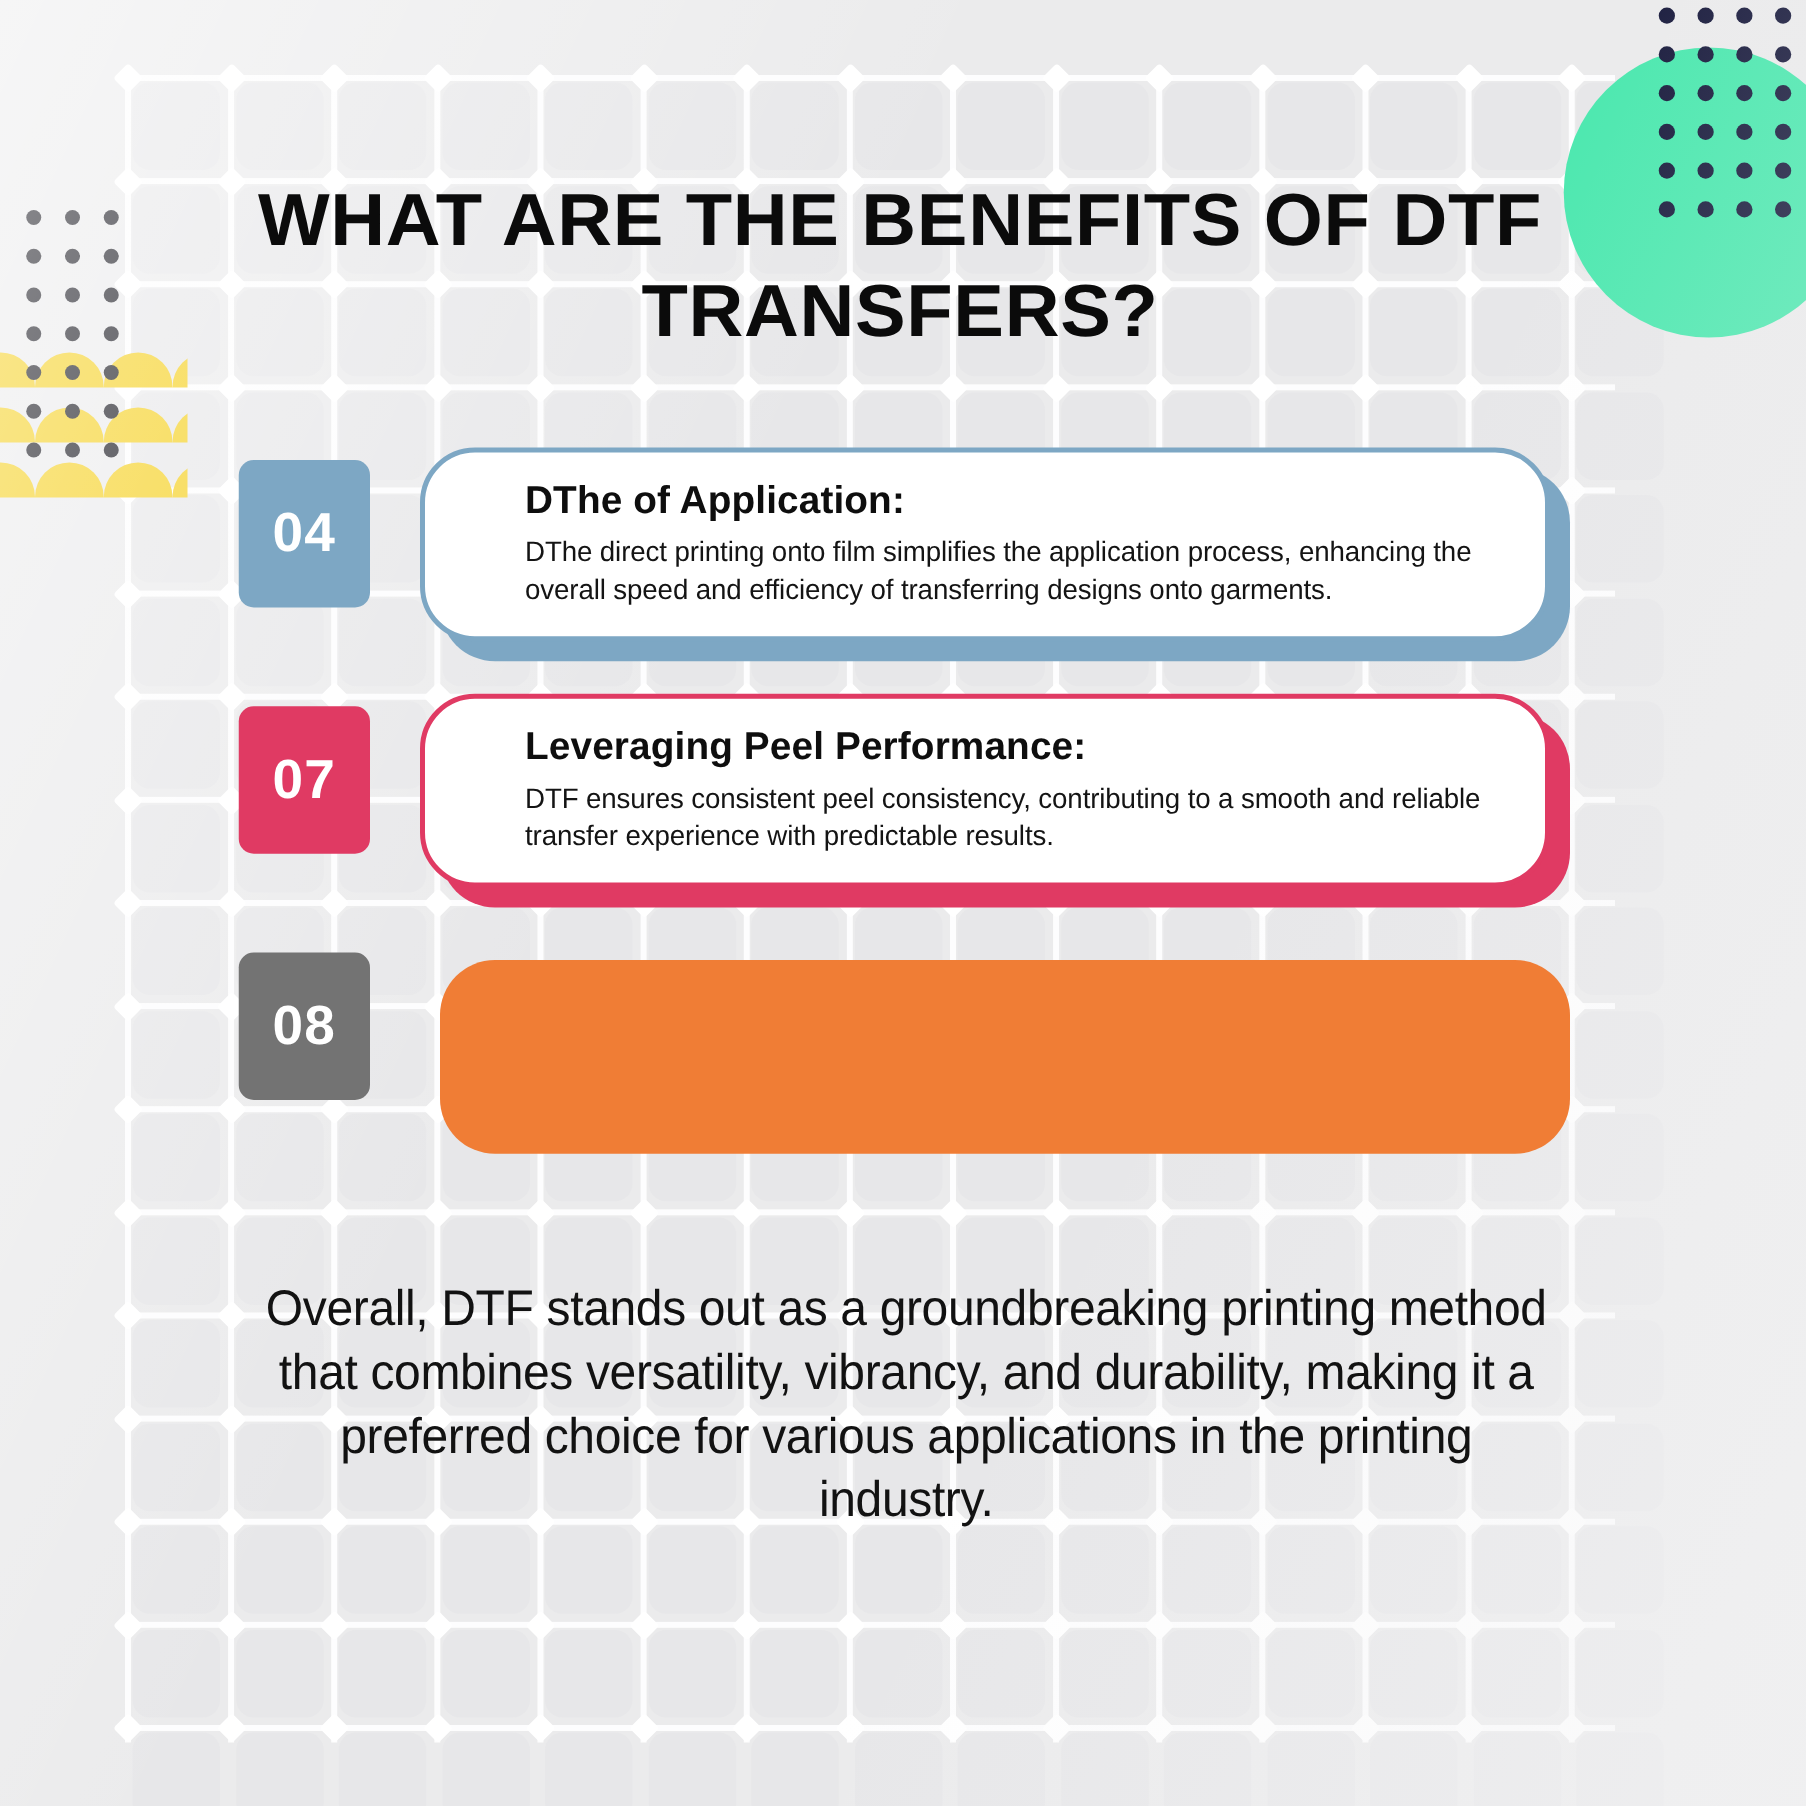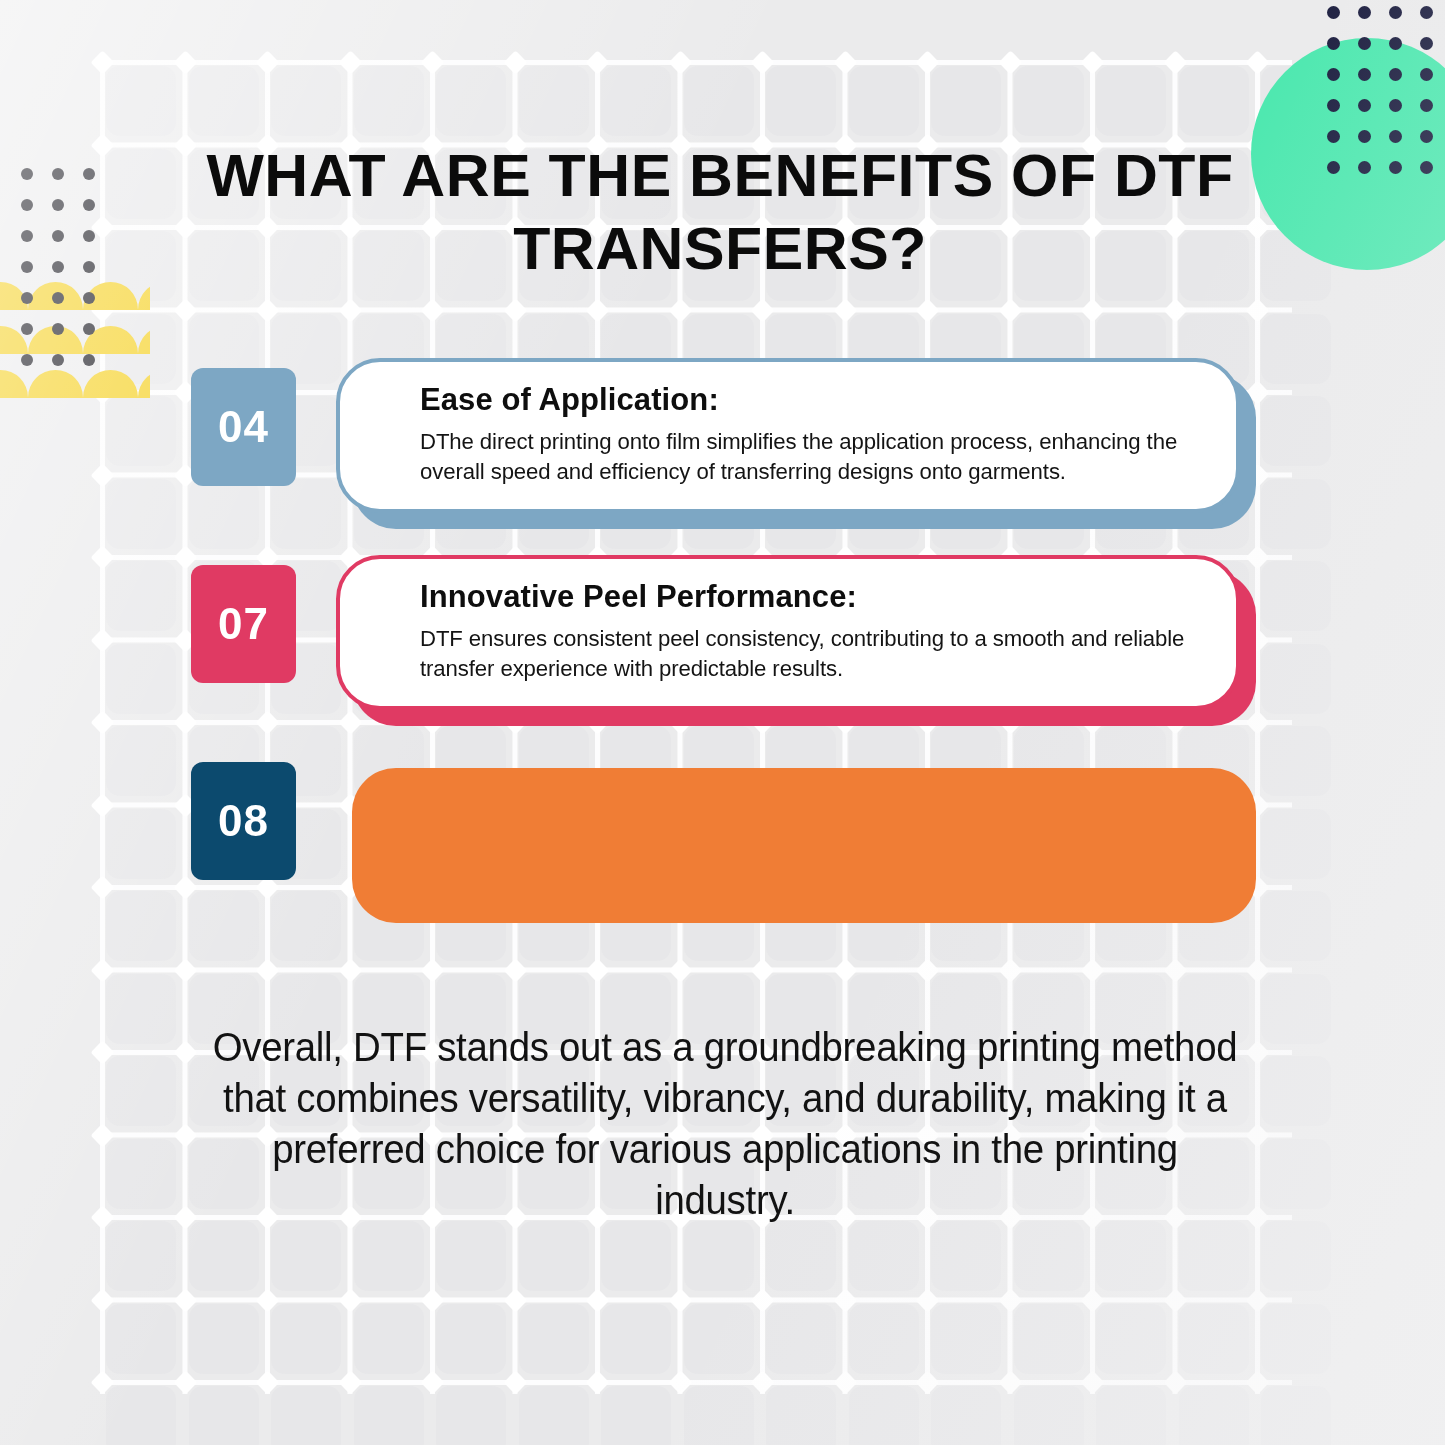--- a/index.html
+++ b/index.html
@@ -711,32 +711,32 @@
 
 <div id="bg-sheen"></div>
 
 <h1 id="page-title">WHAT ARE THE BENEFITS OF DTF
 TRANSFERS?</h1>
 
 <div class="row" id="row-0" style="top:350px;">
   <div class="card-shadow" style="background: rgb(125, 167, 196);"></div>
   <div class="badge" style="background: rgb(125, 167, 196);">04</div>
   <div class="card" style="border-color: rgb(125, 167, 196);">
-    <h3>Ease of Application:</h3>
+    <h3>DThe of Application:</h3>
     <p>DThe direct printing onto film simplifies the application process, enhancing the overall speed and efficiency of transferring designs onto garments.</p>
   </div>
 </div>
 
 <div class="row" id="row-1" style="top:547px;">
   <div class="card-shadow" style="background: rgb(224, 58, 99);"></div>
   <div class="badge" style="background: rgb(224, 58, 99);">07</div>
   <div class="card" style="border-color: rgb(224, 58, 99);">
-    <h3>Innovative Peel Performance:</h3>
+    <h3>Leveraging Peel Performance:</h3>
     <p>DTF ensures consistent peel consistency, contributing to a smooth and reliable transfer experience with predictable results.</p>
   </div>
 </div>
 
 <div class="row" id="row-2" style="top:744px;">
   <div class="card-shadow" style="background: rgb(240, 125, 53);"></div>
-  <div class="badge" style="background: #0c4a6e; text-align: center;">08</div>
+  <div class="badge" style="background: #737373; text-align: center;">08</div>
 </div>
 
 <p id="outro">Overall, DTF stands out as a groundbreaking printing method that combines versatility, vibrancy, and durability, making it a preferred choice for various applications in the printing industry.</p>
 
 </body></html>

